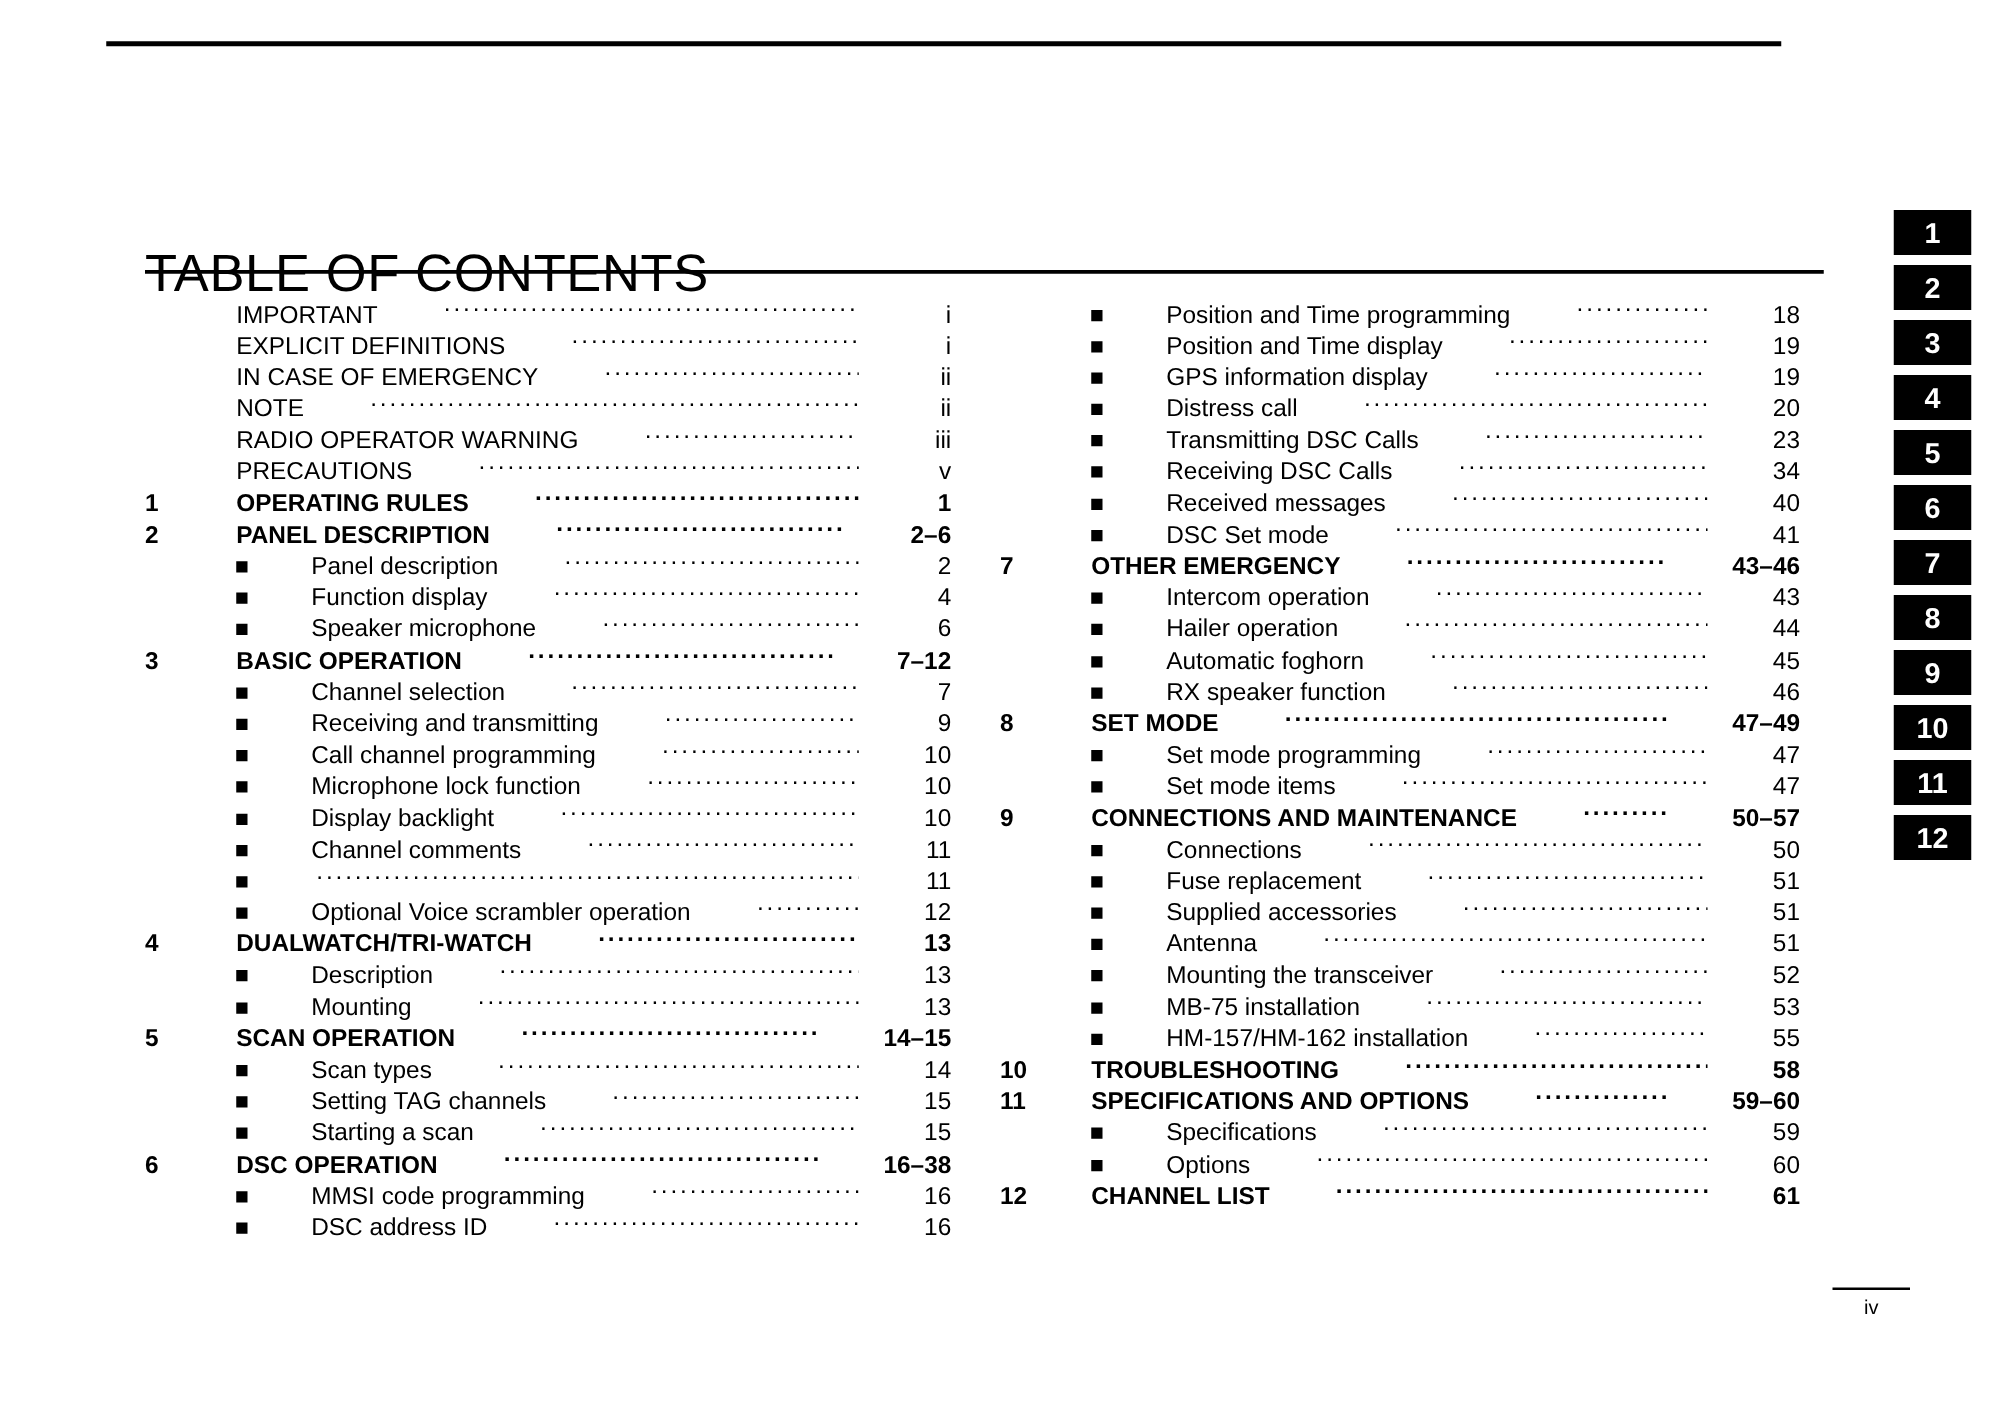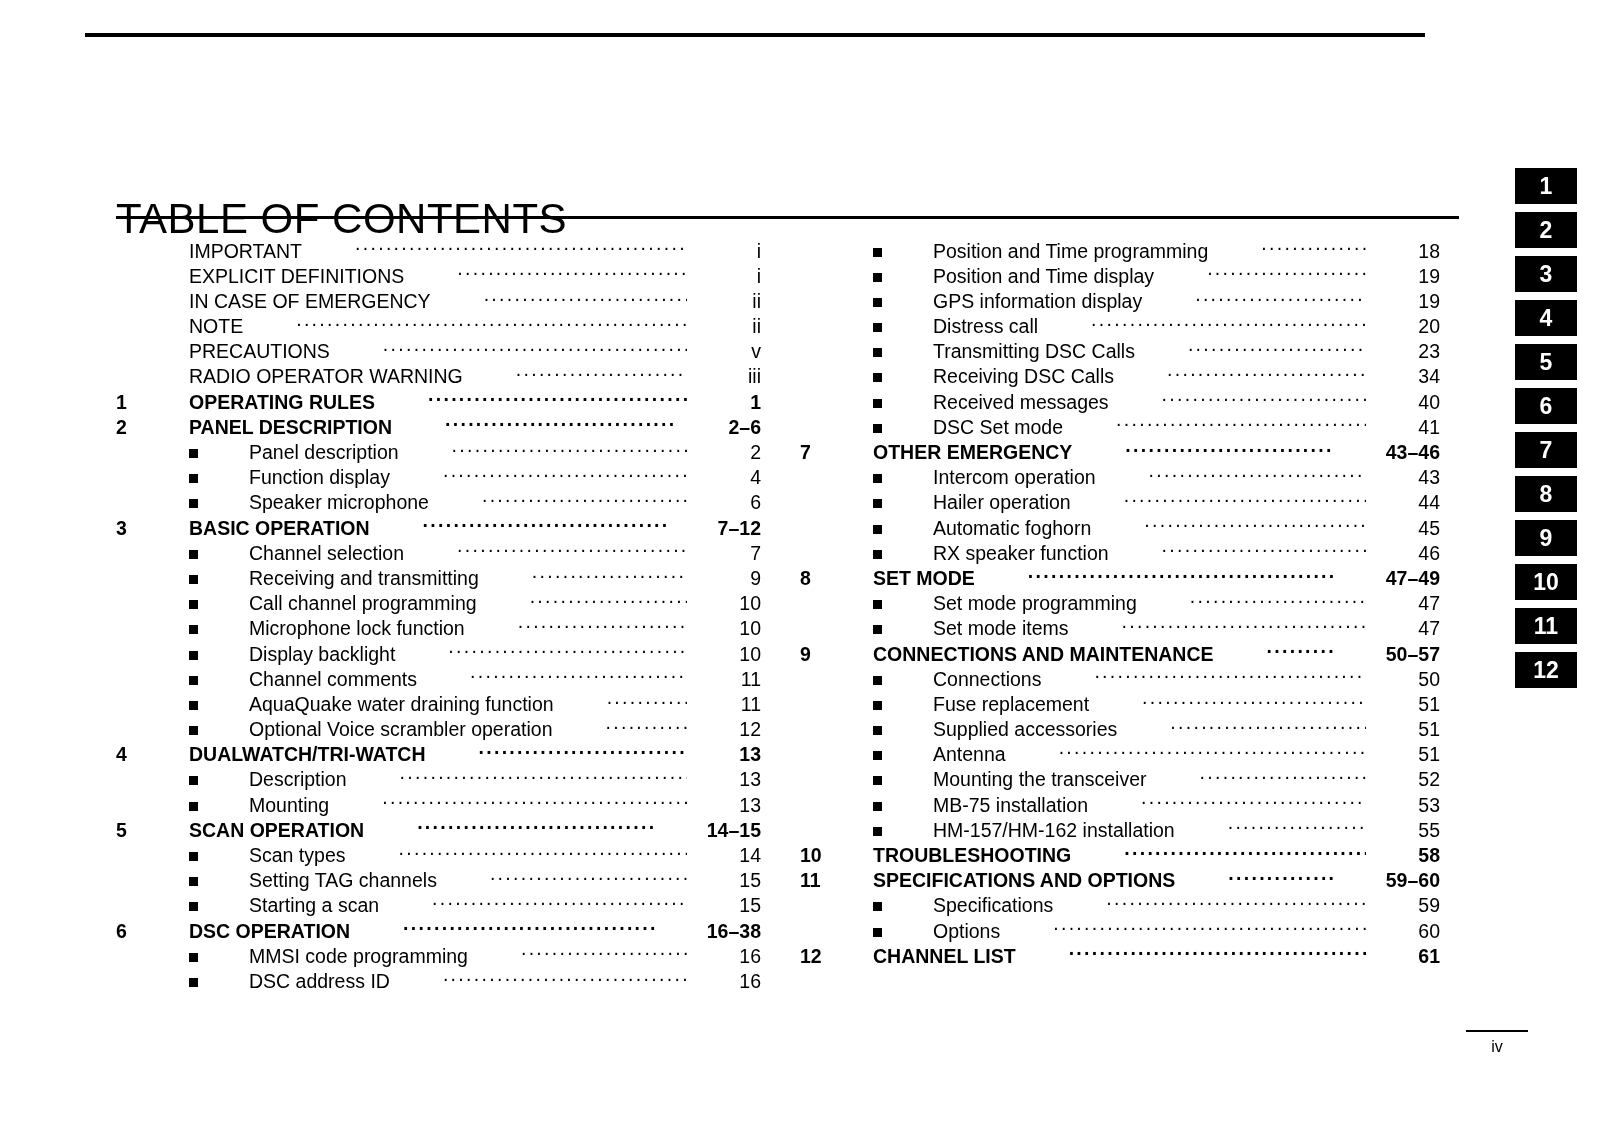--- a/index.html
+++ b/index.html
@@ -189,29 +189,29 @@
         <span class="pg">ii</span>
       </div>
       <div class="entry lvl-front">
         <span class="num"></span>
         <span class="label">NOTE</span>
         <span class="dots"></span>
         <span class="pg">ii</span>
       </div>
       <div class="entry lvl-front">
         <span class="num"></span>
+        <span class="label">RADIO OPERATOR WARNING</span>
+        <span class="dots"></span>
+        <span class="pg">iii</span>
+      </div>
+      <div class="entry lvl-front">
+        <span class="num"></span>
         <span class="label">PRECAUTIONS</span>
         <span class="dots"></span>
         <span class="pg">v</span>
-      </div>
-      <div class="entry lvl-front">
-        <span class="num"></span>
-        <span class="label">RADIO OPERATOR WARNING</span>
-        <span class="dots"></span>
-        <span class="pg">iii</span>
       </div>
       <div class="entry lvl-chapter">
         <span class="num">1</span>
         <span class="label">OPERATING RULES</span>
         <span class="dots"></span>
         <span class="pg">1</span>
       </div>
       <div class="entry lvl-chapter">
         <span class="num">2</span>
         <span class="label">PANEL DESCRIPTION</span>
@@ -283,21 +283,20 @@
       <div class="entry lvl-sub">
         <span class="num"></span>
         <span class="bullet"></span>
         <span class="label">Channel comments</span>
         <span class="dots"></span>
         <span class="pg">11</span>
       </div>
       <div class="entry lvl-sub">
         <span class="num"></span>
         <span class="bullet"></span>
-        <span class="label">AquaQuake water draining function</span>
         <span class="dots"></span>
         <span class="pg">11</span>
       </div>
       <div class="entry lvl-sub">
         <span class="num"></span>
         <span class="bullet"></span>
         <span class="label">Optional Voice scrambler operation</span>
         <span class="dots"></span>
         <span class="pg">12</span>
       </div>

